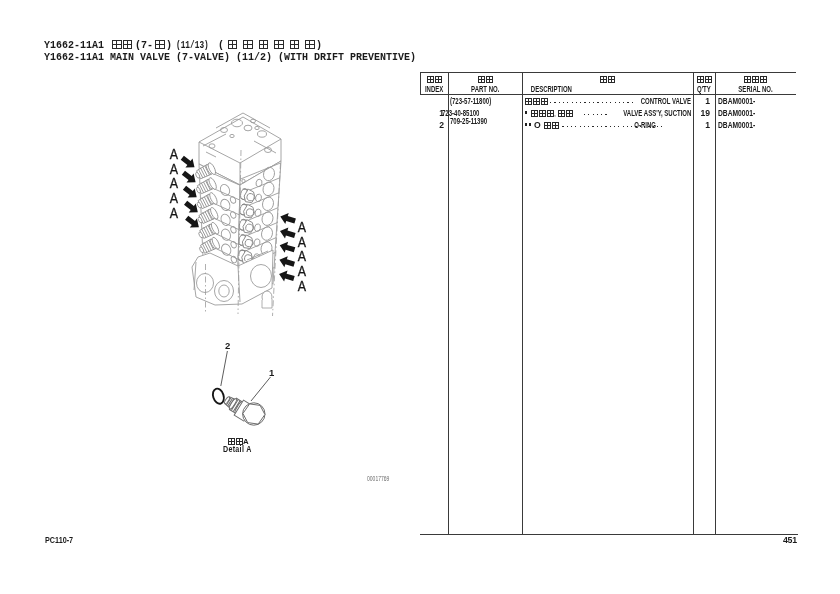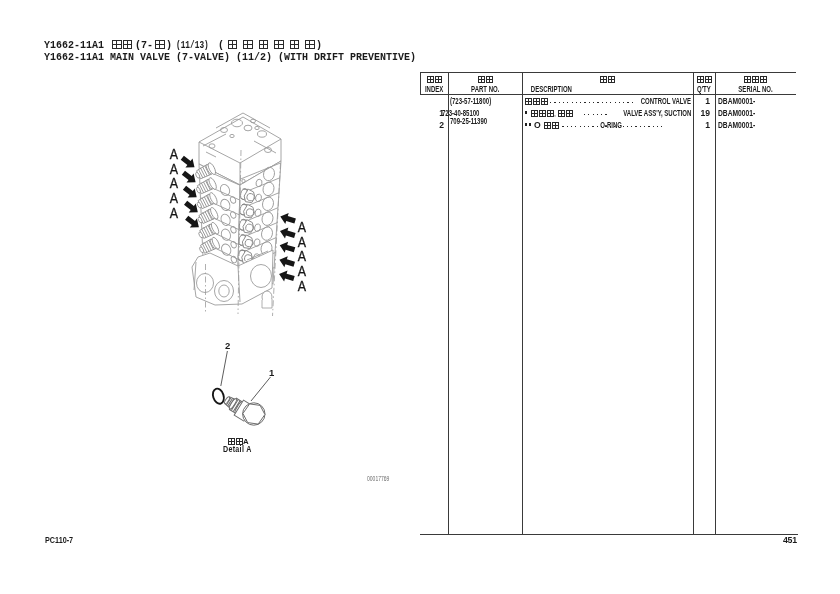--- a/index.html
+++ b/index.html
@@ -308,21 +308,21 @@
 
 <div class="abs t8" style="left:591px;top:108.5px;width:100px;text-align:right"><span class="sxr">VALVE ASS'Y, SUCTION</span></div>
 
 <div class="abs bl" style="left:524.5px;top:123.1px"></div>
 <div class="abs bl" style="left:528.5px;top:123.1px"></div>
 
 <div class="abs" style="left:534px;top:120.5px"><span class="t8">O </span><i class="c7"></i><i class="c7"></i></div>
 
 <div class="dotln" style="left:558px;top:126.1px;width:106px"></div>
 
-<div class="abs t8" style="left:591px;top:120.5px;width:100px;text-align:left"><span class="sxr">O-RING</span></div>
+<div class="abs t8" style="left:591px;top:120.5px;width:100px;text-align:center"><span class="sxr">O-RING</span></div>
 
 <div class="abs t8" style="left:680px;top:96.5px;width:30px;text-align:right">1</div>
 <div class="abs t8" style="left:680px;top:108.5px;width:30px;text-align:right">19</div>
 <div class="abs t8" style="left:680px;top:120.5px;width:30px;text-align:right">1</div>
 
 <div class="abs t8" style="left:717.5px;top:96.5px"><span class="sx s78">DBAM0001-</span></div>
 <div class="abs t8" style="left:717.5px;top:108.5px"><span class="sx s78">DBAM0001-</span></div>
 <div class="abs t8" style="left:717.5px;top:120.5px"><span class="sx s78">DBAM0001-</span></div>
 
 <div class="abs" style="left:225px;top:341px;font-size:9.5px;font-weight:bold">2</div>

